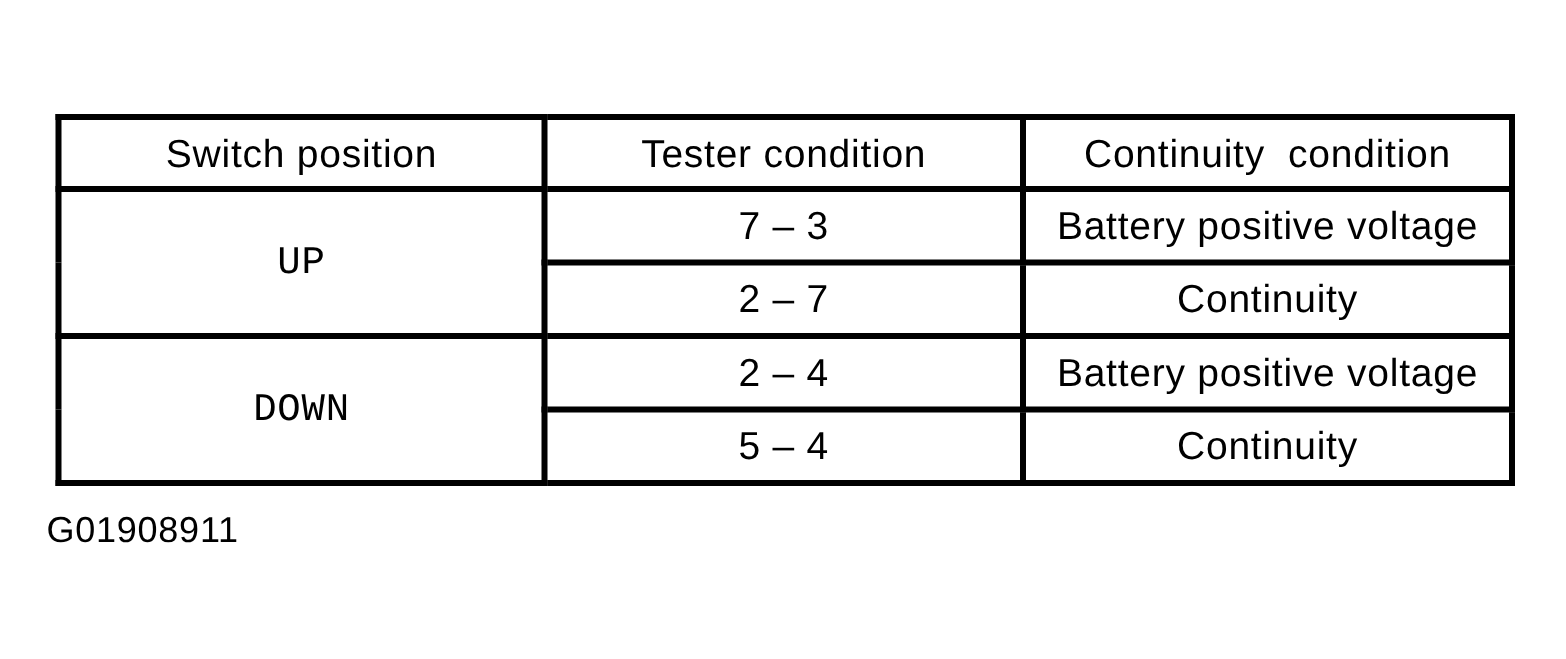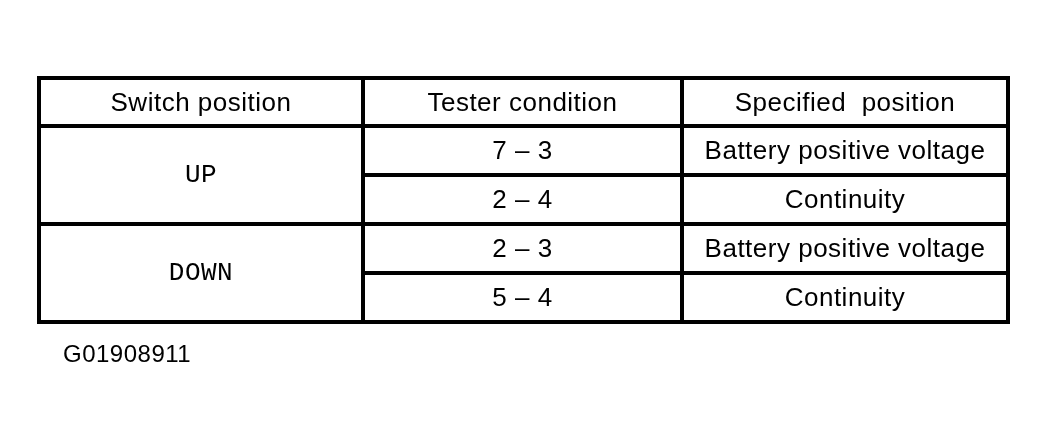--- a/index.html
+++ b/index.html
@@ -58,55 +58,54 @@
     font-family: Liberation Mono, monospace;
   }
   .figure-label {
     position: absolute;
     left: 31px;
     top: 340px;
     font-size: 24px;
     font-weight: 400;
     letter-spacing: 0.5px;
     color: #000000;
-    margin-left: 32px;
   }
 </style>
 </head>
 <body>
 
 <div class="scan-page">
 
   <div class="spec-table-wrap">
     <table class="spec-table">
       <colgroup>
         <col class="c1">
           <col class="c2">
           <col class="c3">
       </colgroup>
       <thead>
         <tr>
           <th>Switch position</th>
           <th>Tester condition</th>
-          <th>Specified  position</th>
+          <th>Continuity  condition</th>
         </tr>
       </thead>
       <tbody>
         <tr>
           <td class="group-cell" rowspan="2">UP</td>
           <td>7 – 3</td>
           <td>Battery positive voltage</td>
         </tr>
         <tr>
-          <td>2 – 4</td>
+          <td>2 – 7</td>
           <td>Continuity</td>
         </tr>
         <tr>
           <td class="group-cell" rowspan="2">DOWN</td>
-          <td>2 – 3</td>
+          <td>2 – 4</td>
           <td>Battery positive voltage</td>
         </tr>
         <tr>
           <td>5 – 4</td>
           <td>Continuity</td>
         </tr>
       </tbody>
     </table>
   </div>
 

